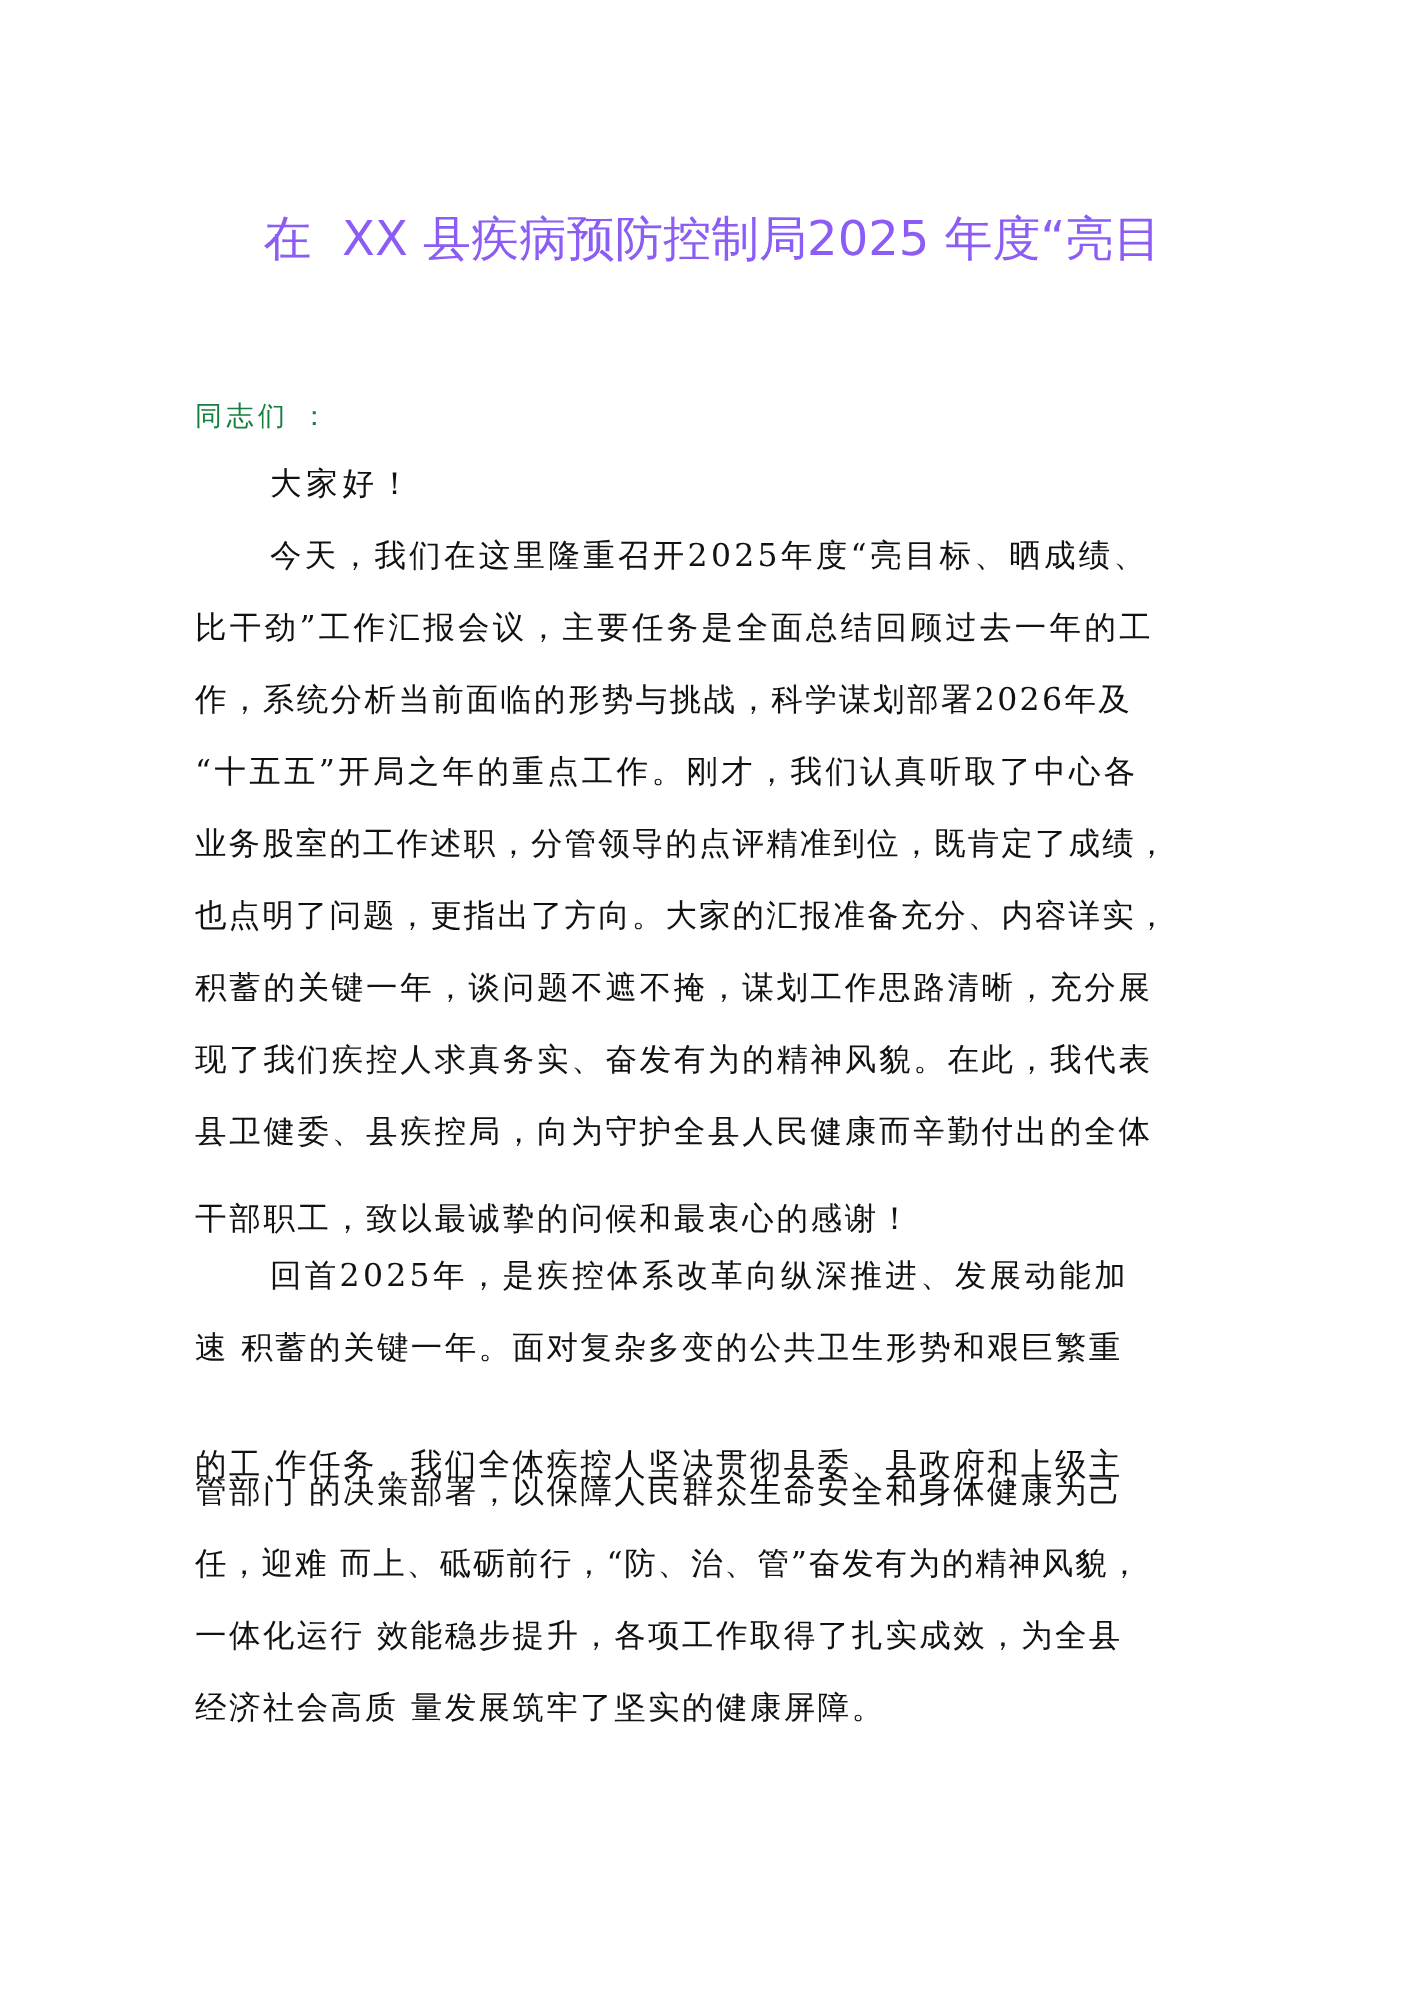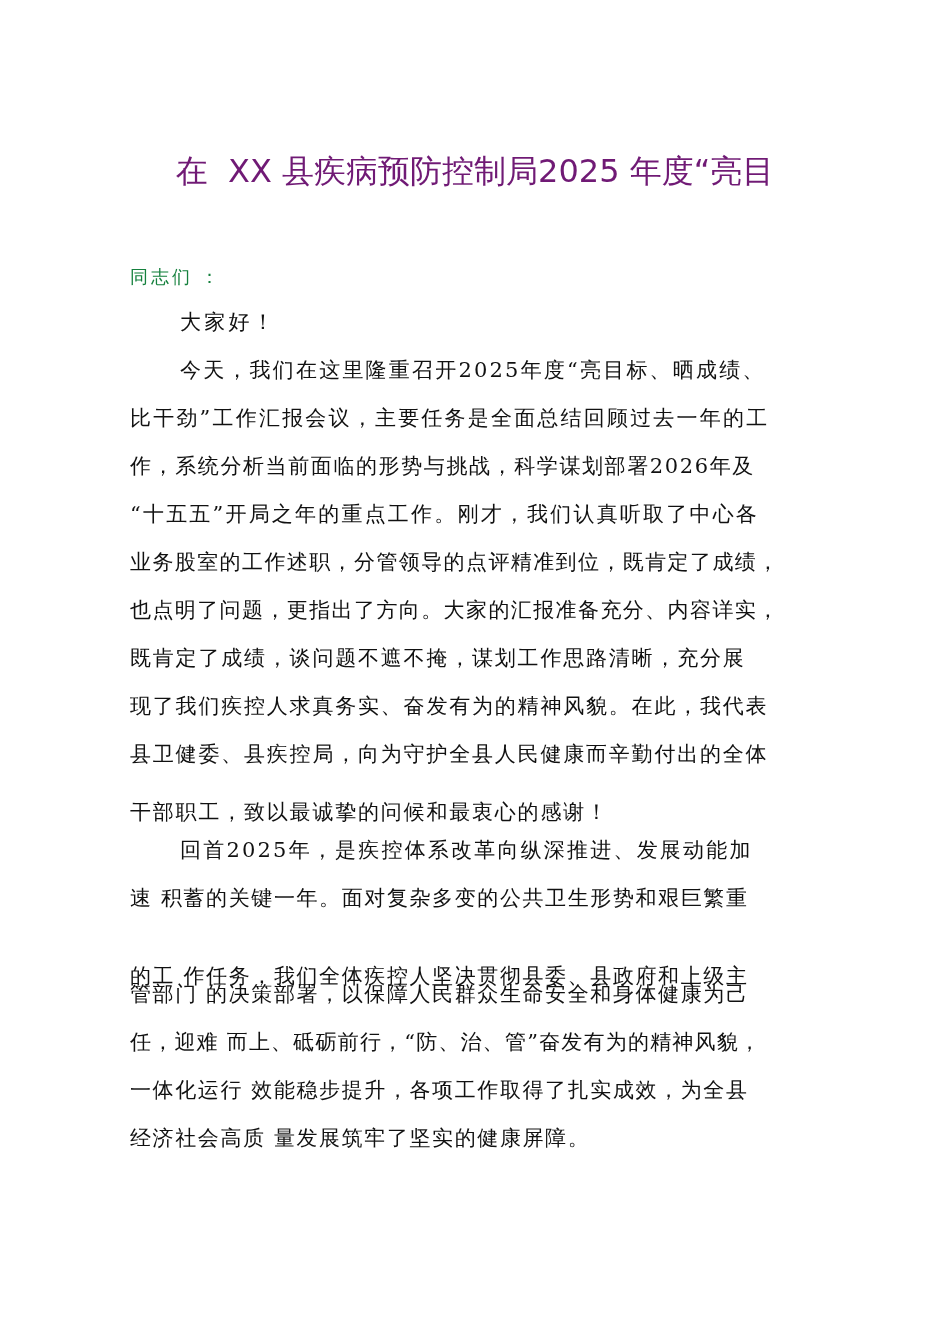--- a/index.html
+++ b/index.html
@@ -19,28 +19,28 @@
       left: 0;
       top: 0;
       width: 950px;
       height: 1344px;
       background: #ffffff;
     }
     .title {
       position: absolute;
       left: 100px;
       width: 750px;
-      top: 128px;
+      top: 116px;
       text-align: center;
       font-family: "DejaVu Sans", "Liberation Sans", sans-serif;
       font-size: 32px;
       line-height: 44px;
       font-weight: normal;
       letter-spacing: 0px;
-      color: #701a75;
+      color: #8b5cf6;
     }
     .title .tline {
       display: block;
       white-space: pre;
     }
     .body-text {
       position: absolute;
       left: 130px;
       width: 710px;
       font-family: "DejaVu Serif", "Liberation Serif", serif;
@@ -80,21 +80,21 @@
   <div class="body-text" style="top:304px;">
     <div class="line" style="top:0px; left:50px;">大家好！</div>
 
     <div>
       <div class="line" style="top:48px; left:50px; letter-spacing:2.2px;">今天，我们在这里隆重召开2025年度“亮目标、晒成绩、</div>
       <div class="line" style="top:96px; letter-spacing:2.2px;">比干劲”工作汇报会议，主要任务是全面总结回顾过去一年的工</div>
       <div class="line" style="top:144px; letter-spacing:1.6px;">作，系统分析当前面临的形势与挑战，科学谋划部署2026年及</div>
       <div class="line" style="top:192px; letter-spacing:2.2px;">“十五五”开局之年的重点工作。刚才，我们认真听取了中心各</div>
       <div class="line" style="top:240px; letter-spacing:1.4px;">业务股室的工作述职，分管领导的点评精准到位，既肯定了成绩，</div>
       <div class="line" style="top:288px; letter-spacing:1.4px;">也点明了问题，更指出了方向。大家的汇报准备充分、内容详实，</div>
-      <div class="line" style="top:336px; letter-spacing:1.8px;">既肯定了成绩，谈问题不遮不掩，谋划工作思路清晰，充分展</div>
+      <div class="line" style="top:336px; letter-spacing:1.8px;">积蓄的关键一年，谈问题不遮不掩，谋划工作思路清晰，充分展</div>
       <div class="line" style="top:384px; letter-spacing:1.8px;">现了我们疾控人求真务实、奋发有为的精神风貌。在此，我代表</div>
       <div class="line" style="top:432px; letter-spacing:1.8px;">县卫健委、县疾控局，向为守护全县人民健康而辛勤付出的全体</div>
       <div class="line" style="top:490px; letter-spacing:1.8px;">干部职工，致以最诚挚的问候和最衷心的感谢！</div>
     </div>
 
     <div>
 
       <div class="line" style="top:528px; left:50px; letter-spacing:2.2px;">回首2025年，是疾控体系改革向纵深推进、发展动能加</div>
       <div class="line" style="top:576px; letter-spacing:1.6px;">速 积蓄的关键一年。面对复杂多变的公共卫生形势和艰巨繁重</div>
       <div class="line" style="top:654px; letter-spacing:1.6px;">的工 作任务，我们全体疾控人坚决贯彻县委、县政府和上级主</div>

